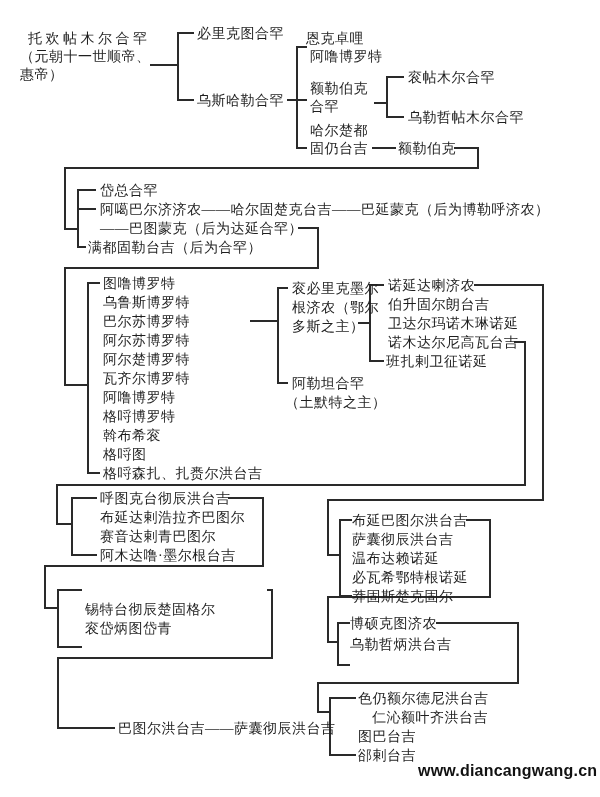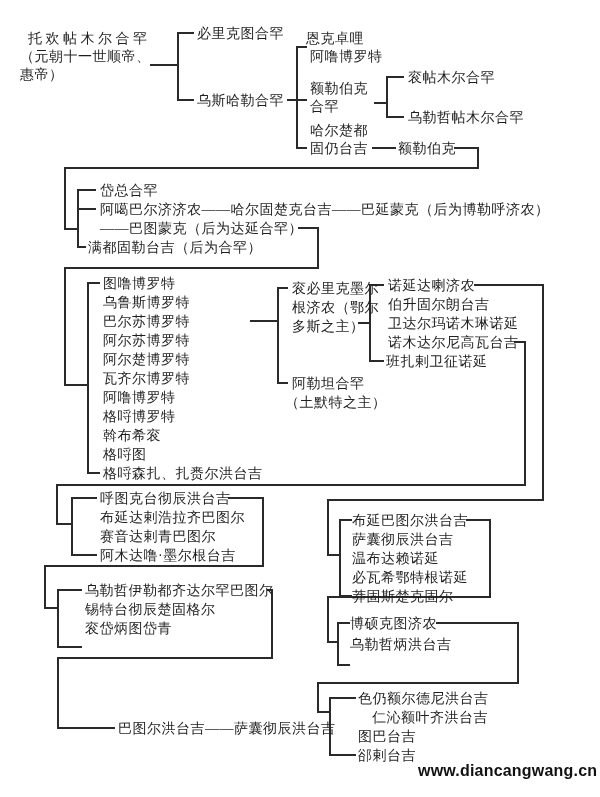--- a/index.html
+++ b/index.html
@@ -80,21 +80,20 @@
   <div class="t" style="left:388px;top:297px">伯升固尔朗台吉</div>
   <div class="t" style="left:388px;top:316px">卫达尔玛诺木琳诺延</div>
   <div class="t" style="left:388px;top:335px">诺木达尔尼高瓦台吉</div>
   <div class="t" style="left:386px;top:354px">班扎剌卫征诺延</div>
 
   <div class="t" style="left:100px;top:491px">呼图克台彻辰洪台吉</div>
   <div class="t" style="left:100px;top:510px">布延达剌浩拉齐巴图尔</div>
   <div class="t" style="left:100px;top:529px">赛音达剌青巴图尔</div>
   <div class="t" style="left:100px;top:548px">阿木达噜·墨尔根台吉</div>
 
-  <div class="t" style="left:85px;top:583px">乌勒哲伊勒都齐达尔罕巴图尔</div>
   <div class="t" style="left:85px;top:602px">锡特台彻辰楚固格尔</div>
   <div class="t" style="left:85px;top:621px">衮岱炳图岱青</div>
 
   <div class="t" style="left:118px;top:721px">巴图尔洪台吉——萨囊彻辰洪台吉</div>
 
   <div class="t" style="left:352px;top:513px">布延巴图尔洪台吉</div>
   <div class="t" style="left:352px;top:532px">萨囊彻辰洪台吉</div>
   <div class="t" style="left:352px;top:551px">温布达赖诺延</div>
   <div class="t" style="left:352px;top:570px">必瓦希鄂特根诺延</div>
   <div class="t" style="left:352px;top:589px">莽固斯楚克固尔</div>

